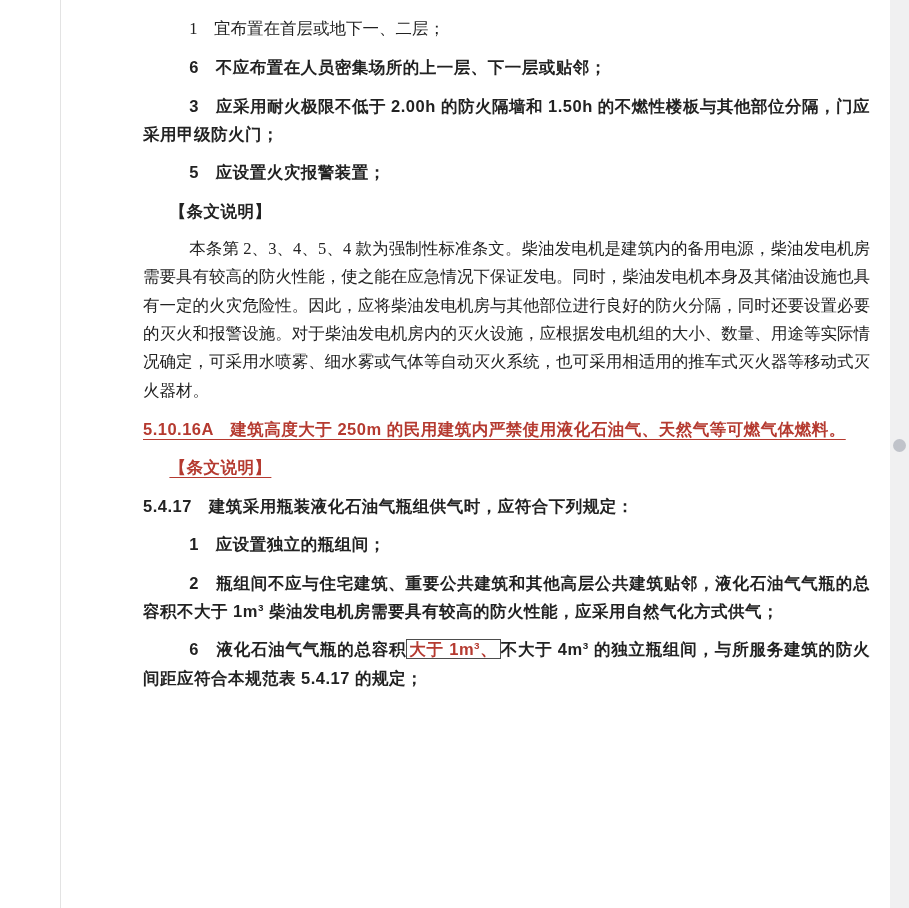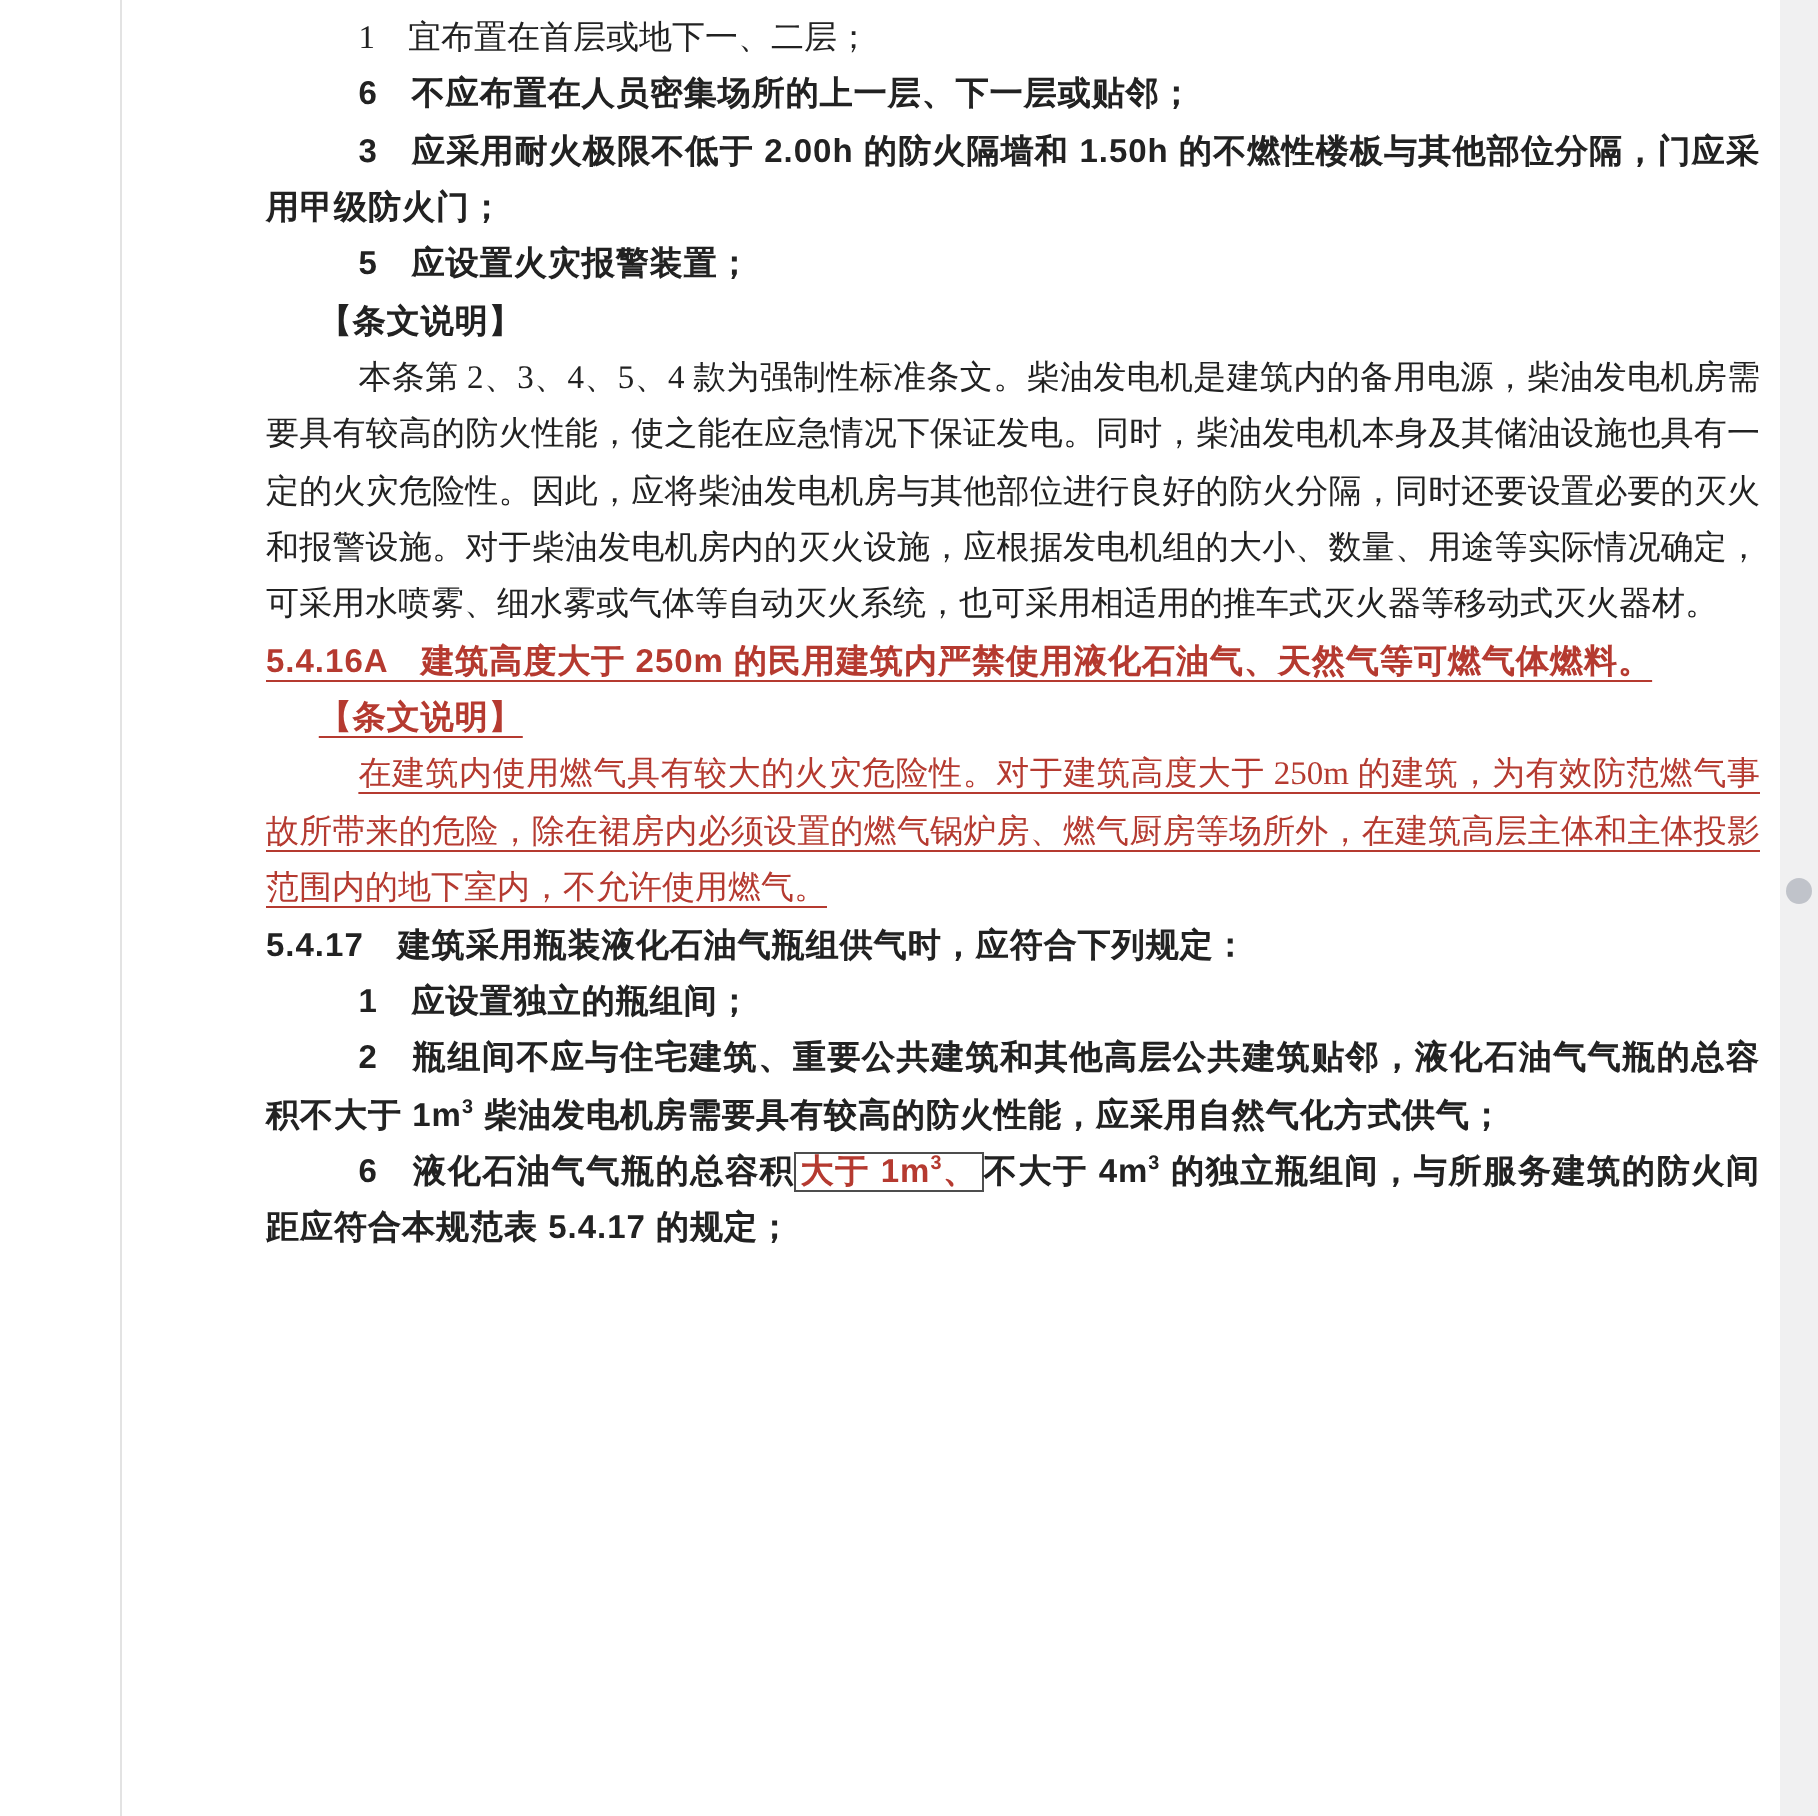--- a/index.html
+++ b/index.html
@@ -27,21 +27,21 @@
   }
   .scroll-dot{
     position:absolute;left:3px;top:439px;width:13px;height:13px;
     border-radius:50%;background:#c0c3ca;cursor:pointer;
   }
   .doc{
     position:absolute;left:133px;top:5px;width:747px;
     font-size:16.5px;line-height:28.35px;
     text-align:justify;
   }
-  .p{margin:0;}
+  .p{margin:10px;}
   
   .ind-item{text-indent:2.8em;}
   .ind-para{text-indent:2.8em;}
   .ind-heading{text-indent:1.6em;}
   .ind-section{text-indent:0;}
   
   .bold{font-weight:700;font-family:"Liberation Sans","DejaVu Sans",sans-serif;letter-spacing:0.5px;}
   
   .red{color:var(--red);}
   .und{text-decoration:underline;text-underline-offset:4px;text-decoration-thickness:1px;}
@@ -60,23 +60,22 @@
 
 <div class="page-edge"></div>
 
 <div class="doc" id="doc-body">
     <p class="p ind-item"><span class="">1　宜布置在首层或地下一、二层；</span></p>
     <p class="p ind-item bold"><span class="">6　不应布置在人员密集场所的上一层、下一层或贴邻；</span></p>
     <p class="p ind-item bold"><span class="">3　应采用耐火极限不低于 2.00h 的防火隔墙和 1.50h 的不燃性楼板与其他部位分隔，门应采用甲级防火门；</span></p>
     <p class="p ind-item bold"><span class="">5　应设置火灾报警装置；</span></p>
     <p class="p ind-heading bold"><span class="">【条文说明】</span></p>
     <p class="p ind-para"><span class="">本条第 2、3、4、5、4 款为强制性标准条文。柴油发电机是建筑内的备用电源，柴油发电机房需要具有较高的防火性能，使之能在应急情况下保证发电。同时，柴油发电机本身及其储油设施也具有一定的火灾危险性。因此，应将柴油发电机房与其他部位进行良好的防火分隔，同时还要设置必要的灭火和报警设施。对于柴油发电机房内的灭火设施，应根据发电机组的大小、数量、用途等实际情况确定，可采用水喷雾、细水雾或气体等自动灭火系统，也可采用相适用的推车式灭火器等移动式灭火器材。</span></p>
-    <p class="p ind-section bold red und"><span class="">5.4.16A　建筑高度大于 250m 的民用建筑内严禁使用液化石油气、天然气等可燃气体燃料。</span></p>
+    <p class="p ind-section bold red und"><span class="">5.10.16A　建筑高度大于 250m 的民用建筑内严禁使用液化石油气、天然气等可燃气体燃料。</span></p>
     <p class="p ind-heading bold red und"><span class="">【条文说明】</span></p>
-    <p class="p ind-para red und"><span class="">在建筑内使用燃气具有较大的火灾危险性。对于建筑高度大于 250m 的建筑，为有效防范燃气事故所带来的危险，除在裙房内必须设置的燃气锅炉房、燃气厨房等场所外，在建筑高层主体和主体投影范围内的地下室内，不允许使用燃气。</span></p>
     <p class="p ind-section bold"><span class="">5.4.17　建筑采用瓶装液化石油气瓶组供气时，应符合下列规定：</span></p>
     <p class="p ind-item bold"><span class="">1　应设置独立的瓶组间；</span></p>
     <p class="p ind-item bold"><span class="">2　瓶组间不应与住宅建筑、重要公共建筑和其他高层公共建筑贴邻，液化石油气气瓶的总容积不大于 1m</span><span class="s-sup">3</span><span class=""> 柴油发电机房需要具有较高的防火性能，应采用自然气化方式供气；</span></p>
     <p class="p ind-item bold"><span class="">6　液化石油气气瓶的总容积</span><span class="revbox"><span class="s-red">大于 1m</span><span class="s-red s-sup">3</span><span class="s-red">、</span></span><span class="">不大于 4m</span><span class="s-sup">3</span><span class=""> 的独立瓶组间，与所服务建筑的防火间距应符合本规范表 5.4.17 的规定；</span></p>
   </div>
 
 <div class="scroll-strip">
   <div class="scroll-dot"></div>
 </div>
 

